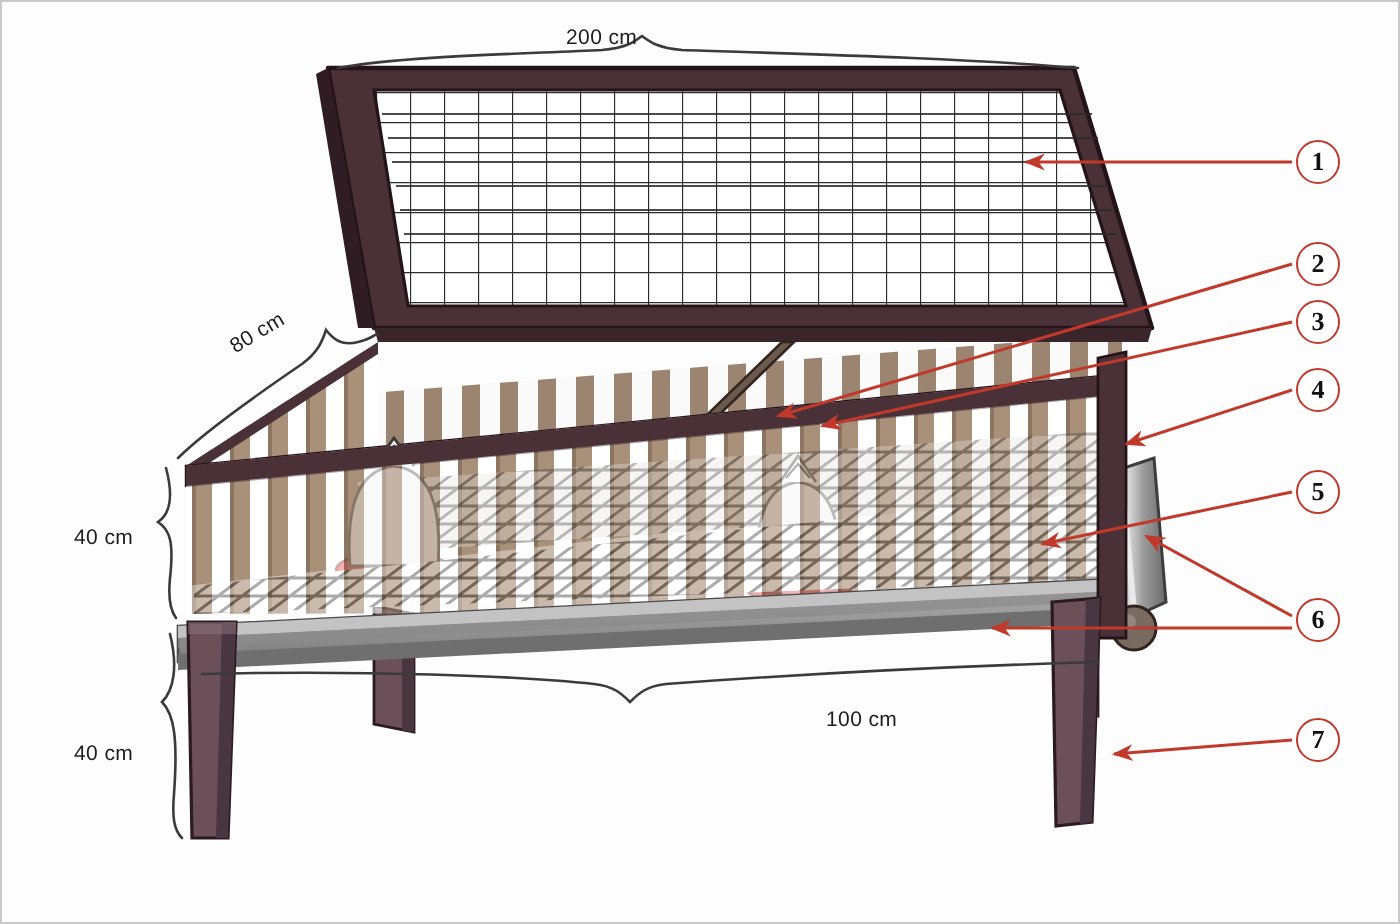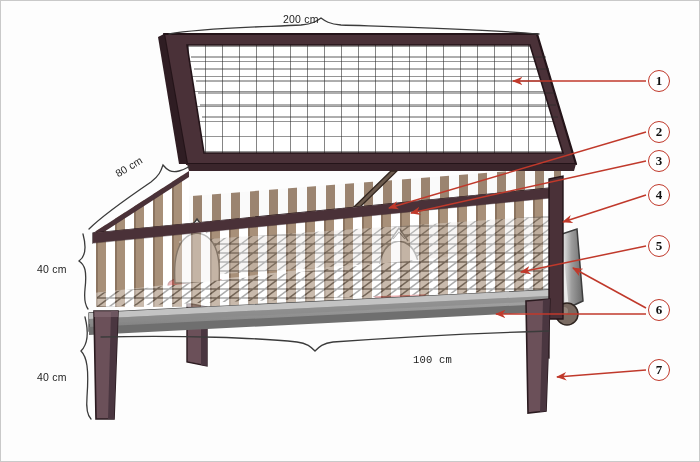--- a/index.html
+++ b/index.html
@@ -220,21 +220,21 @@
   </svg>
 
   <div class="dimlabel" style="left:282px;top:12px;">200 cm</div>
 
   <div class="dimlabel" style="left:112px;top:168px;transform:rotate(-31deg);transform-origin:left top;">80 cm</div>
 
   <div class="dimlabel" style="left:36px;top:262px;">40 cm</div>
 
   <div class="dimlabel" style="left:36px;top:370px;">40 cm</div>
 
-  <div class="dimlabel" style="left:412px;top:353px;font-family:Liberation Mono, monospace;">100 cm</div>
+  <div class="dimlabel" style="left:412px;top:353px;">100 cm</div>
 
   <div class="calloutnum" style="left:647px;top:69px;">1</div>
   <div class="calloutnum" style="left:647px;top:120px;">2</div>
   <div class="calloutnum" style="left:647px;top:149px;">3</div>
   <div class="calloutnum" style="left:647px;top:183px;">4</div>
   <div class="calloutnum" style="left:647px;top:234px;">5</div>
   <div class="calloutnum" style="left:647px;top:298px;">6</div>
   <div class="calloutnum" style="left:647px;top:358px;">7</div>
 
 </div>

